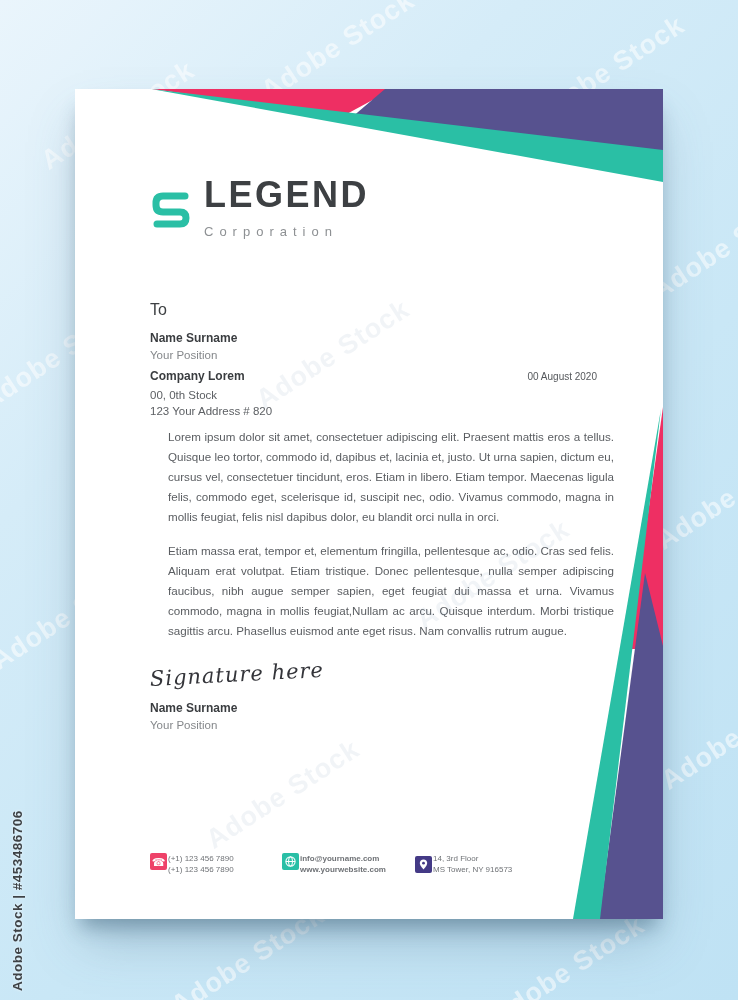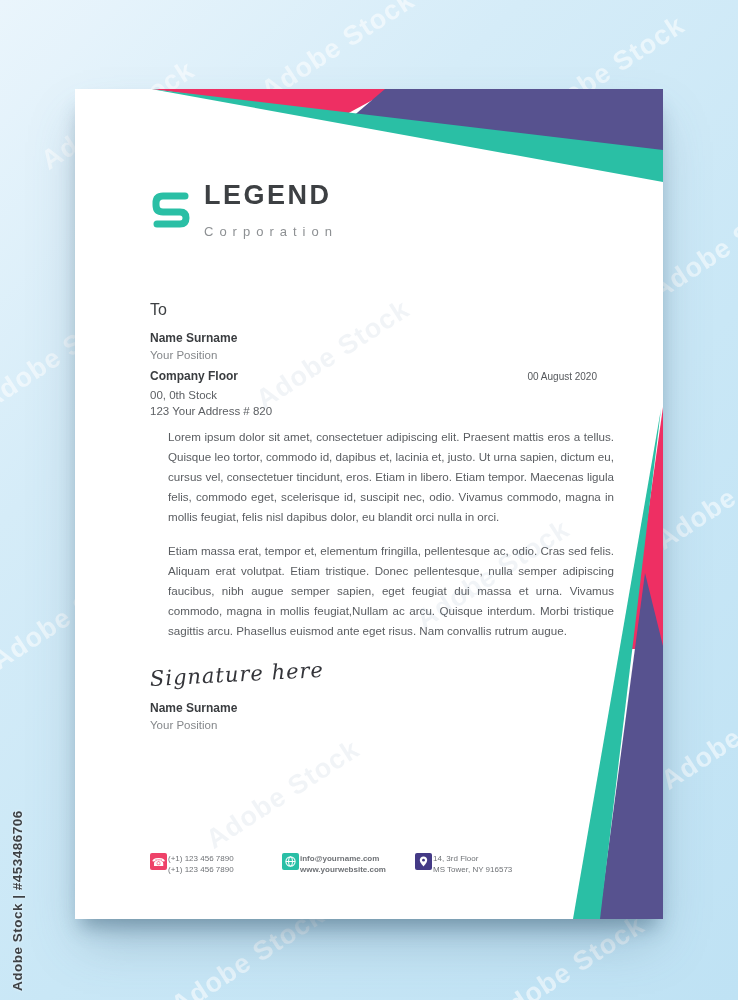--- a/index.html
+++ b/index.html
@@ -23,21 +23,21 @@
   .page {
     position:absolute; left:75px; top:89px; width:588px; height:830px;
     background:#ffffff; overflow:hidden;
     box-shadow:0 14px 18px -6px rgba(60,95,120,0.45), 0 28px 48px -8px rgba(80,115,140,0.35);
   }
   .decor { position:absolute; left:0; top:0; z-index:1; }
   .content { position:absolute; inset:0; z-index:2; }
   
   .logo { position:absolute; left:73px; top:92px; display:flex; align-items:center; }
   .logo-text { margin-left:10px; }
-  .logo-name { font-size:27px; font-weight:700; letter-spacing:2.5px; color:#3d4043; line-height:28px; }
+  .logo-name { font-size:36px; font-weight:700; letter-spacing:2.5px; color:#3d4043; line-height:28px; }
   .logo-sub  { font-size:13px; letter-spacing:6px; color:#8d9093; margin-top:15px; }
   
   .to-block { position:absolute; left:75px; top:212px; }
   .to-label { font-size:16px; font-weight:400; color:#3d4043; margin-bottom:12px; }
   .rc-name  { font-size:12px; font-weight:700; color:#3a3d40; margin-bottom:4px; }
   .rc-pos   { font-size:11.5px; color:#85888b; }
   .co-block { position:absolute; left:75px; top:280px; }
   .co-name  { font-size:12px; font-weight:700; color:#3a3d40; margin-bottom:5px; }
   .co-line  { font-size:11.5px; color:#5d6064; line-height:15.5px; }
   .date { position:absolute; right:66px; top:282px; font-size:10px; color:#55585c; }
@@ -105,21 +105,21 @@
         </div>
       </div>
 
       <div class="to-block">
         <div class="to-label">To</div>
         <div class="rc-name">Name Surname</div>
         <div class="rc-pos">Your Position</div>
       </div>
 
       <div class="co-block">
-        <div class="co-name">Company Floor</div>
+        <div class="co-name">Company Lorem</div>
         <div class="co-line">00, 0th Stock</div>
         <div class="co-line">123 Your Address # 820</div>
       </div>
 
       <div class="date">00 August 2020</div>
 
       <div class="body-text">
         <p>Lorem ipsum dolor sit amet, consectetuer adipiscing elit. Praesent mattis eros a tellus. Quisque leo tortor, commodo id, dapibus et, lacinia et, justo. Ut urna sapien, dictum eu, cursus vel, consectetuer tincidunt, eros. Etiam in libero. Etiam tempor. Maecenas ligula felis, commodo eget, scelerisque id, suscipit nec, odio. Vivamus commodo, magna in mollis feugiat, felis nisl dapibus dolor, eu blandit orci nulla in orci.</p>
         <p>Etiam massa erat, tempor et, elementum fringilla, pellentesque ac, odio. Cras sed felis. Aliquam erat volutpat. Etiam tristique. Donec pellentesque, nulla semper adipiscing faucibus, nibh augue semper sapien, eget feugiat dui massa et urna. Vivamus commodo, magna in mollis feugiat,Nullam ac arcu. Quisque interdum. Morbi tristique sagittis arcu. Phasellus euismod ante eget risus. Nam convallis rutrum augue.</p>
       </div>
@@ -147,21 +147,21 @@
           <circle cx="8.5" cy="8.5" r="4.6" fill="none" stroke="#ffffff" stroke-width="1.1"></circle>
           <ellipse cx="8.5" cy="8.5" rx="2" ry="4.6" fill="none" stroke="#ffffff" stroke-width="1"></ellipse>
           <line x1="3.9" y1="8.5" x2="13.1" y2="8.5" stroke="#ffffff" stroke-width="1"></line>
         </svg>
         <div class="txt">
           <div class="f-line">info@yourname.com</div>
           <div class="f-line">www.yourwebsite.com</div>
         </div>
       </div>
 
-      <div class="f-col" style="left:340px;">
+      <div class="f-col" style="left:340px;align-items:center;">
         <svg class="f-icon" width="17" height="17" viewBox="0 0 17 17">
           <rect x="0" y="0" width="17" height="17" rx="2" fill="#443a86"></rect>
           <path d="M8.5,3.6 c-2.2,0 -3.7,1.6 -3.7,3.5 c0,2.7 3.7,6.4 3.7,6.4 s3.7,-3.7 3.7,-6.4 c0,-1.9 -1.5,-3.5 -3.7,-3.5 z" fill="#ffffff"></path>
           <circle cx="8.5" cy="7.2" r="1.4" fill="#443a86"></circle>
         </svg>
         <div class="txt">
           <div class="f-line">14, 3rd Floor</div>
           <div class="f-line">MS Tower, NY 916573</div>
         </div>
       </div>

